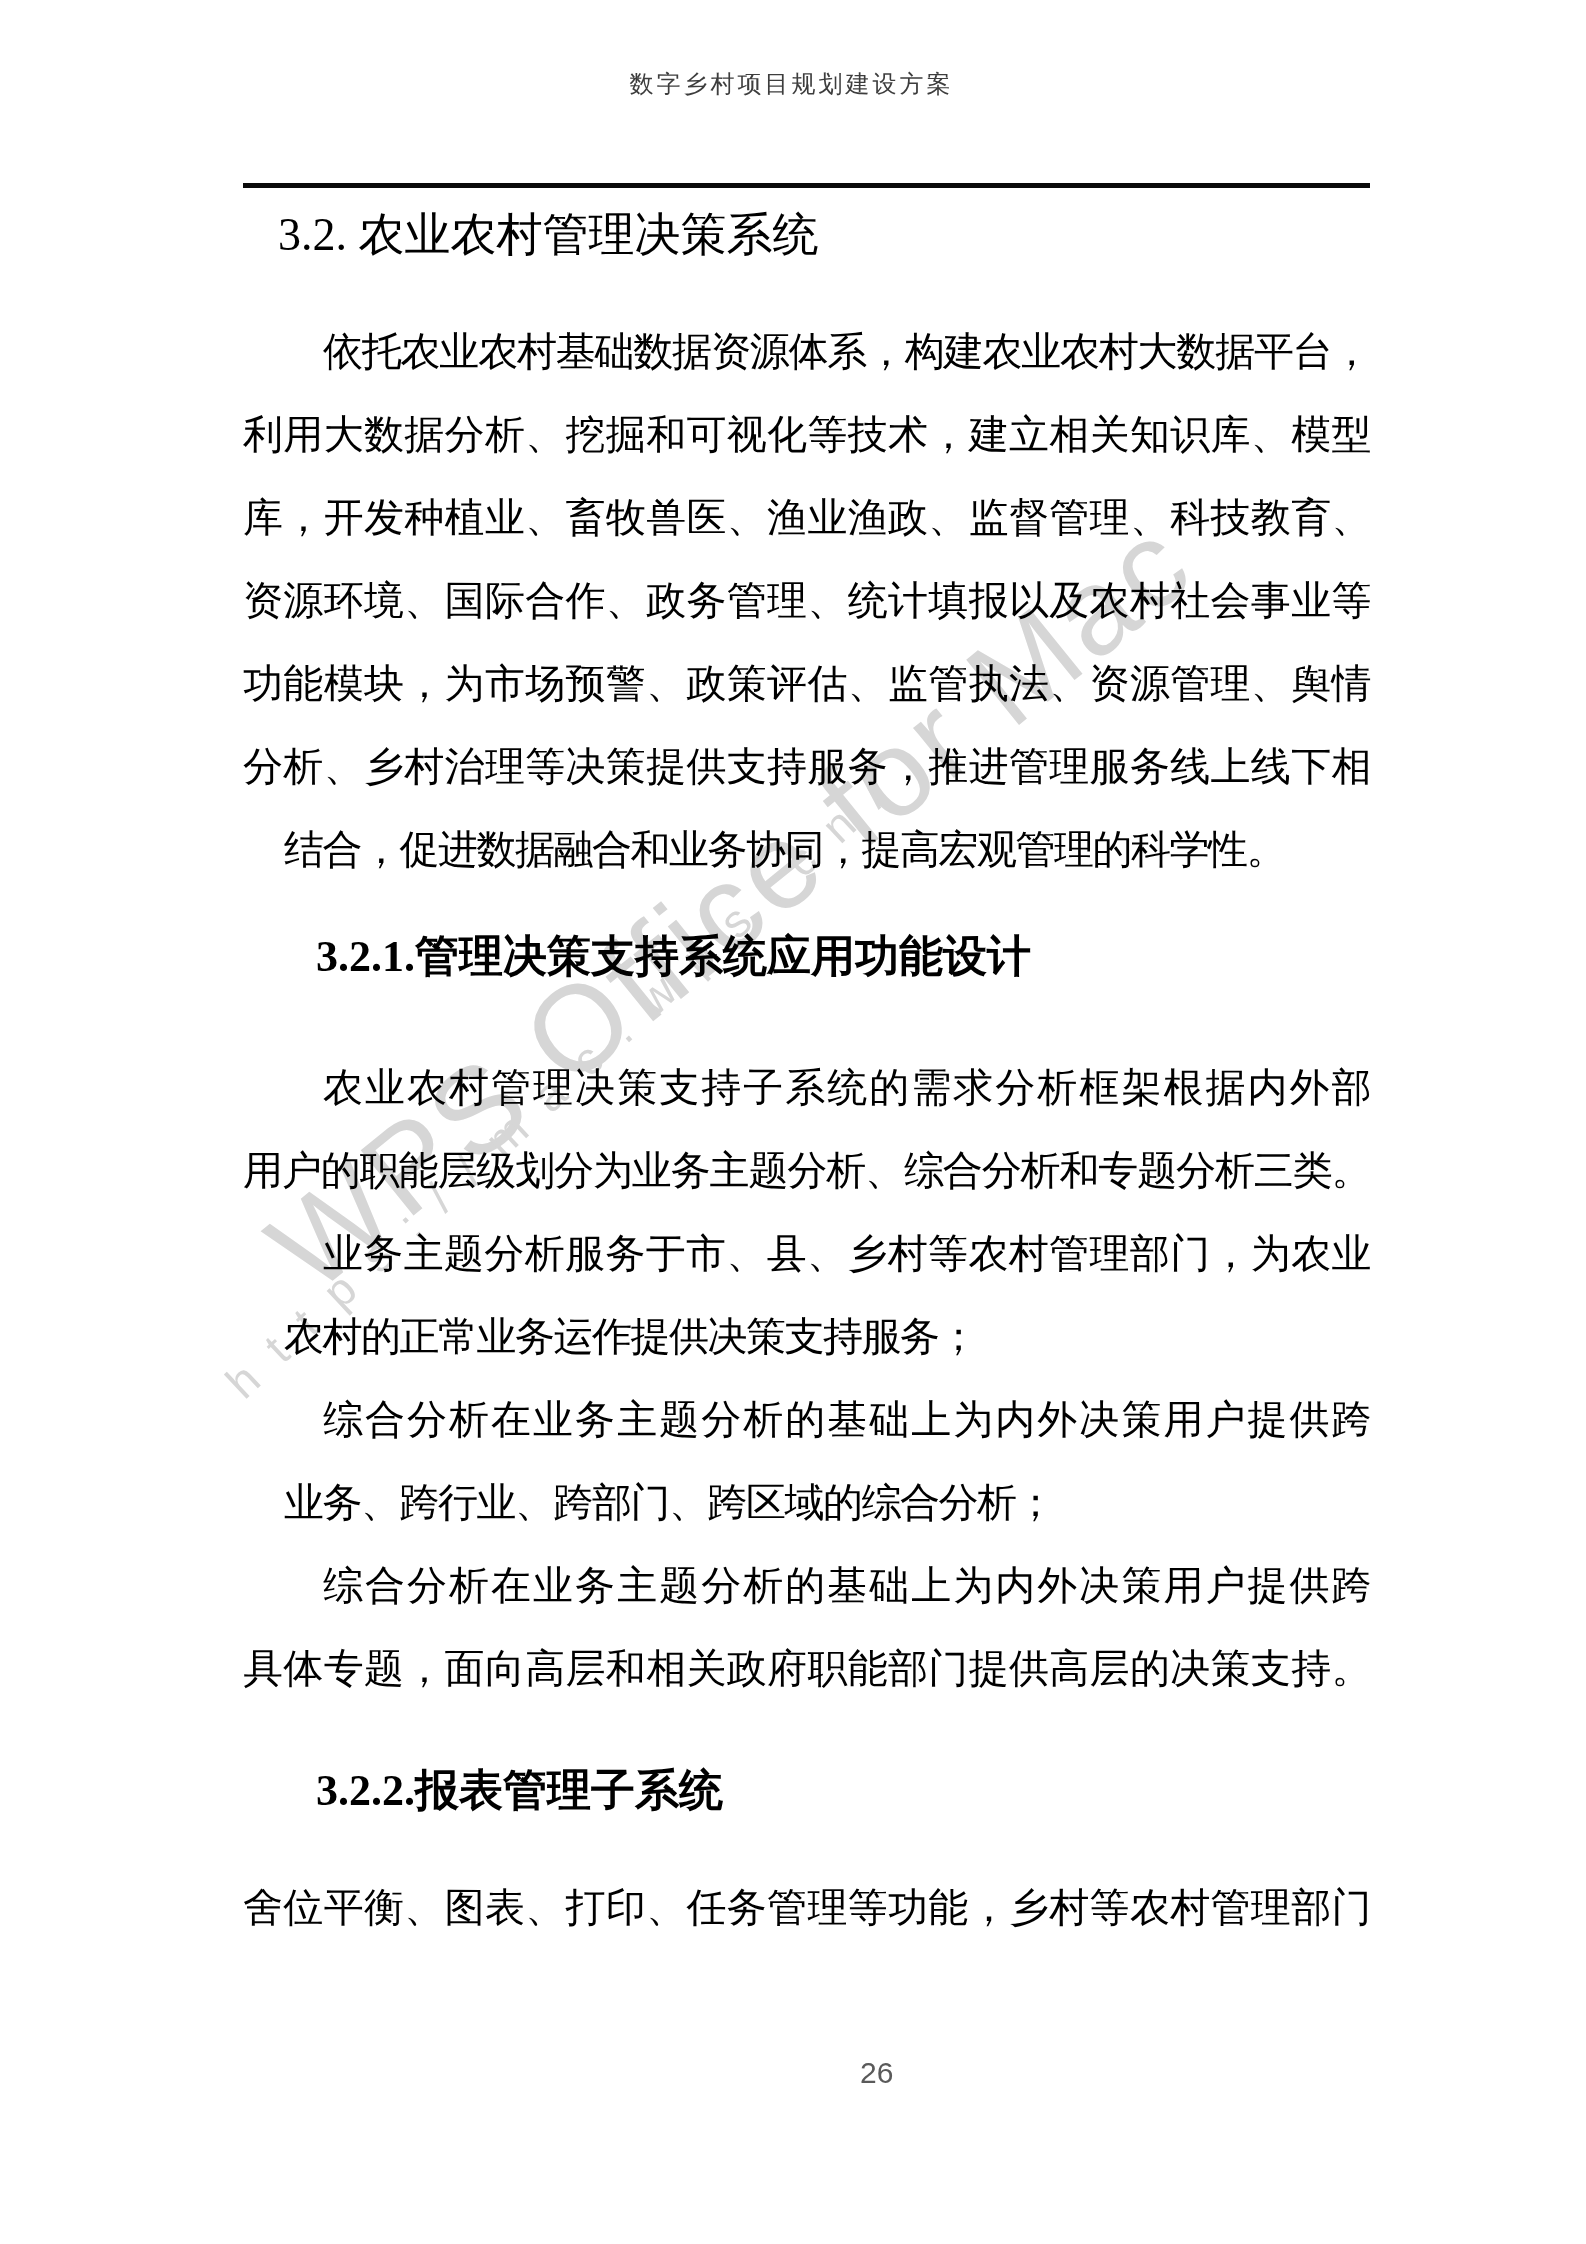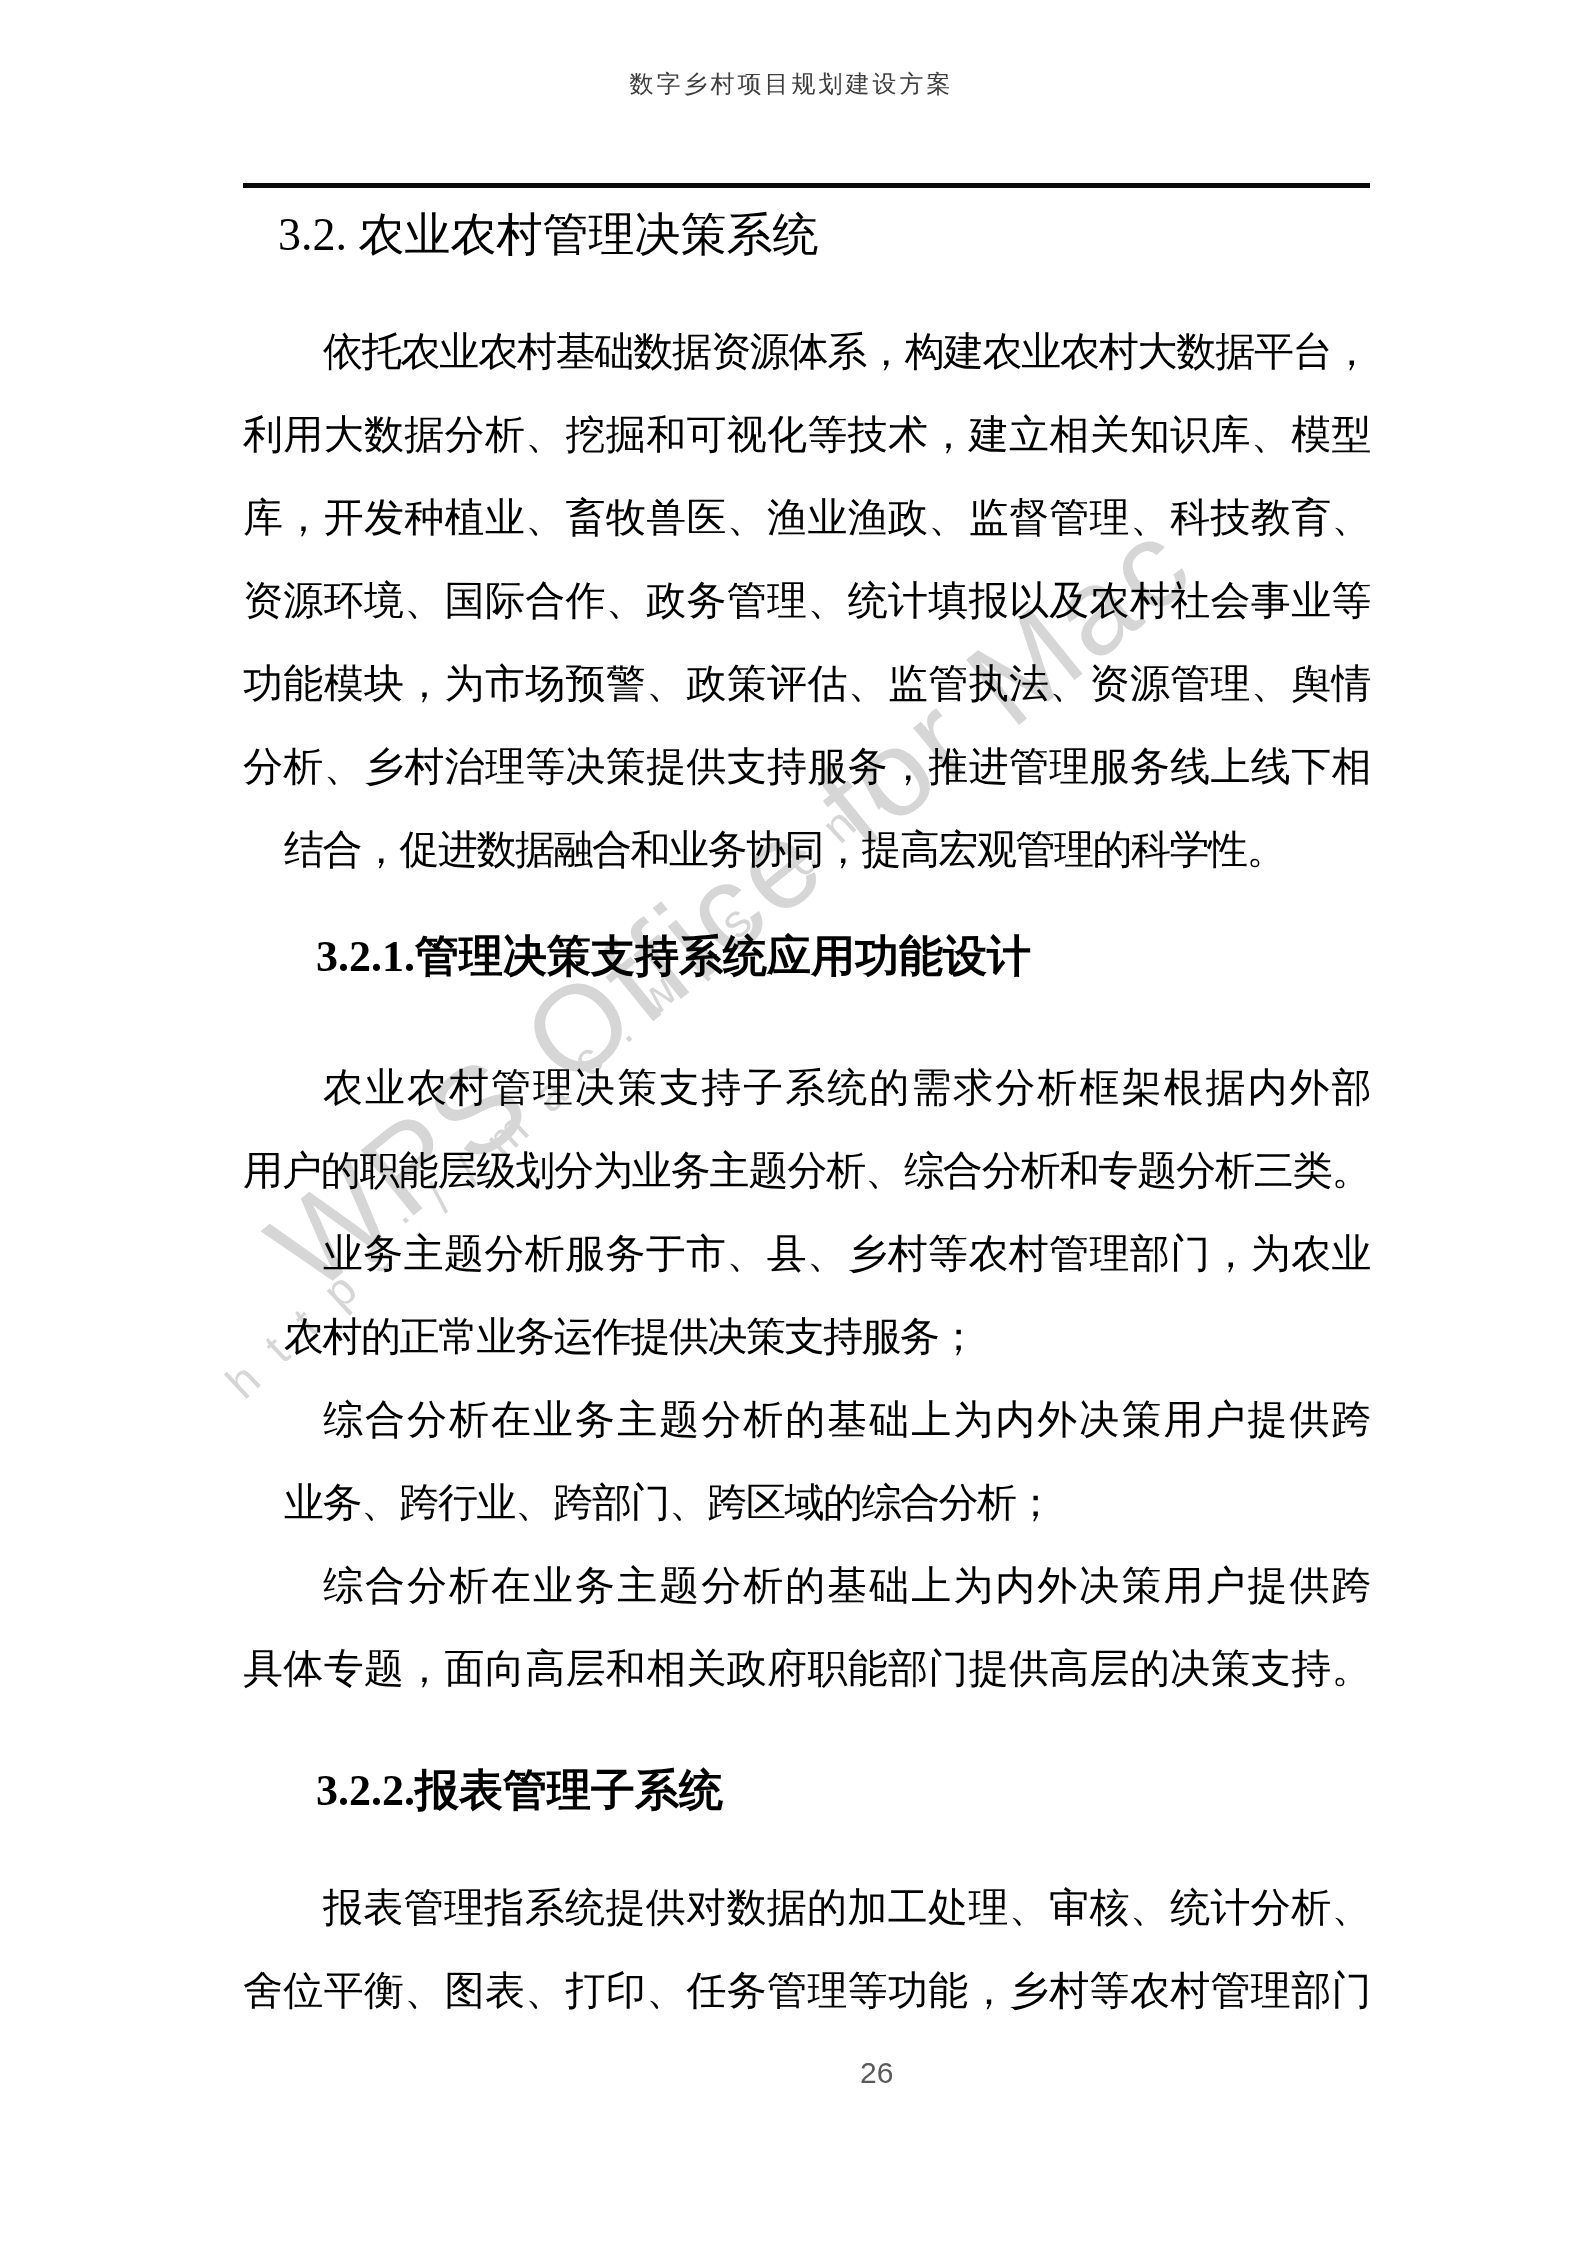--- a/index.html
+++ b/index.html
@@ -137,21 +137,20 @@
     </div>
 
     <div class="para top-p5">
       <div class="line first">综合分析在业务主题分析的基础上为内外决策用户提供跨</div>
       <div class="line">具体专题，面向高层和相关政府职能部门提供高层的决策支持。</div>
     </div>
 
     <div class="h-sub top-h322">3.2.2.报表管理子系统</div>
 
     <div class="para top-p6">
-      <div class="line first">报表管理指系统提供对数据的加工处理、审核、统计分析、</div>
       <div class="line">舍位平衡、图表、打印、任务管理等功能，乡村等农村管理部门</div>
     </div>
 
   </div>
 
   <div class="page-number">26</div>
 
 </div>
 
 </body></html>

